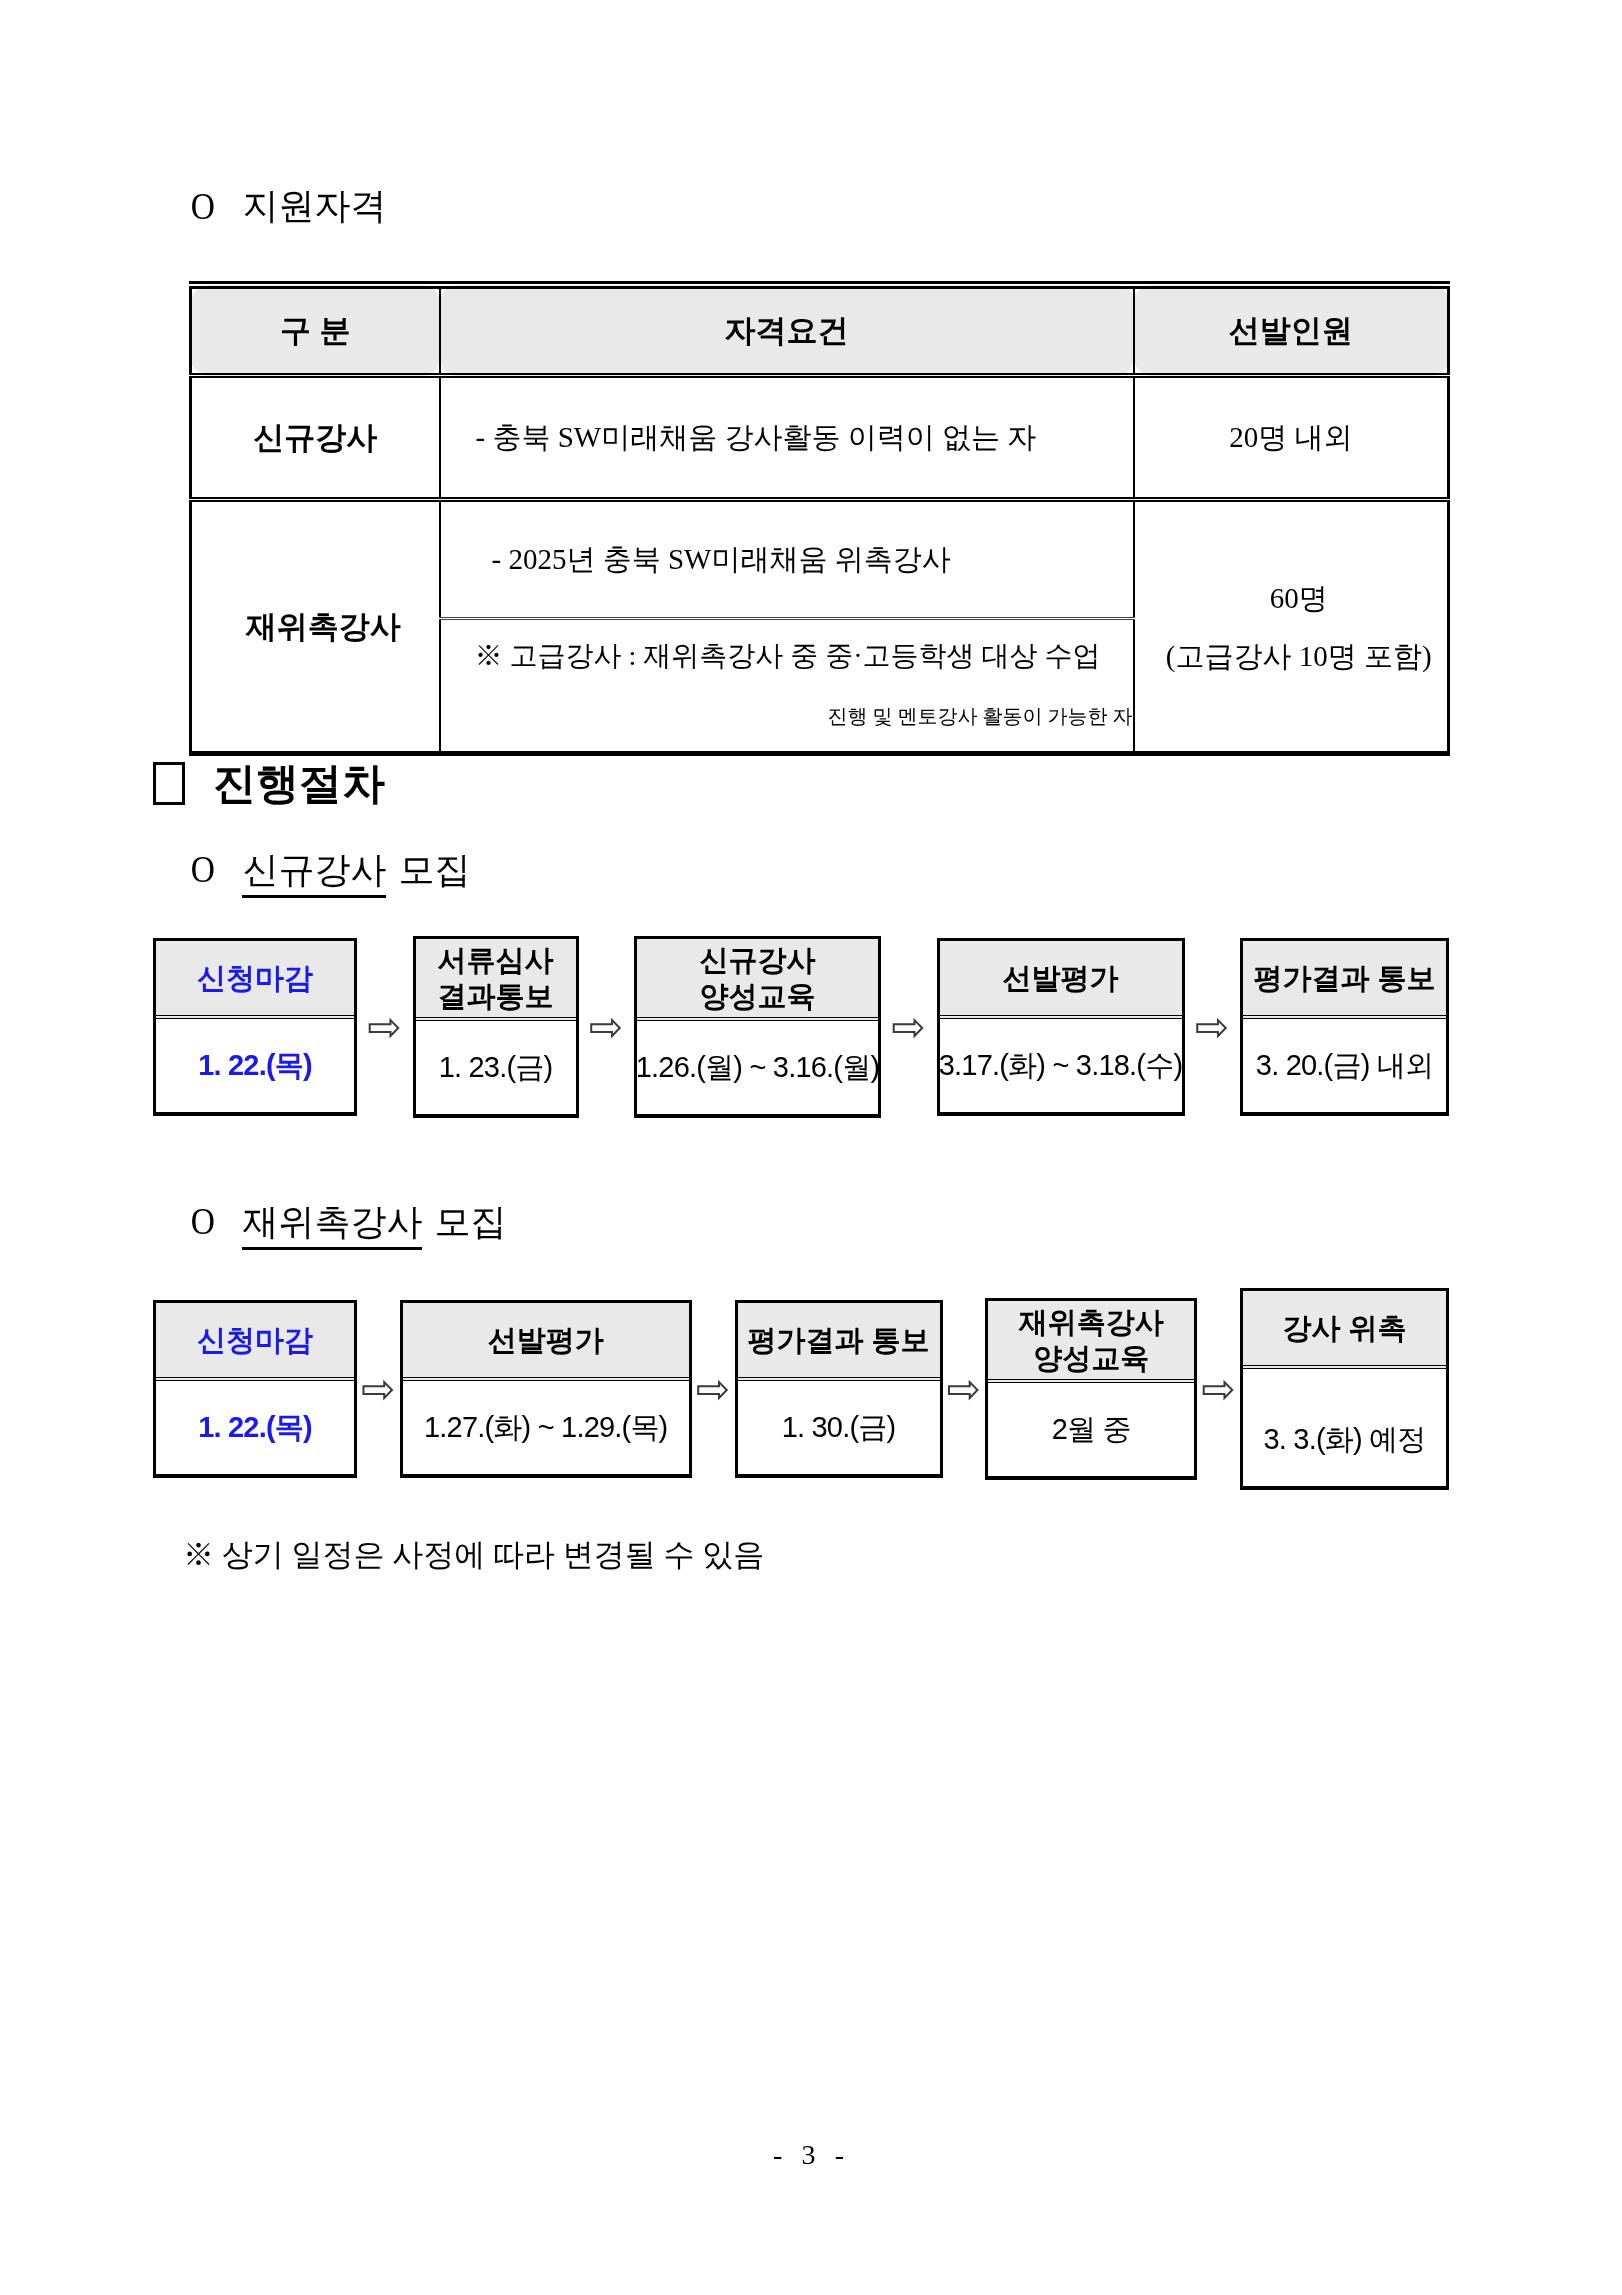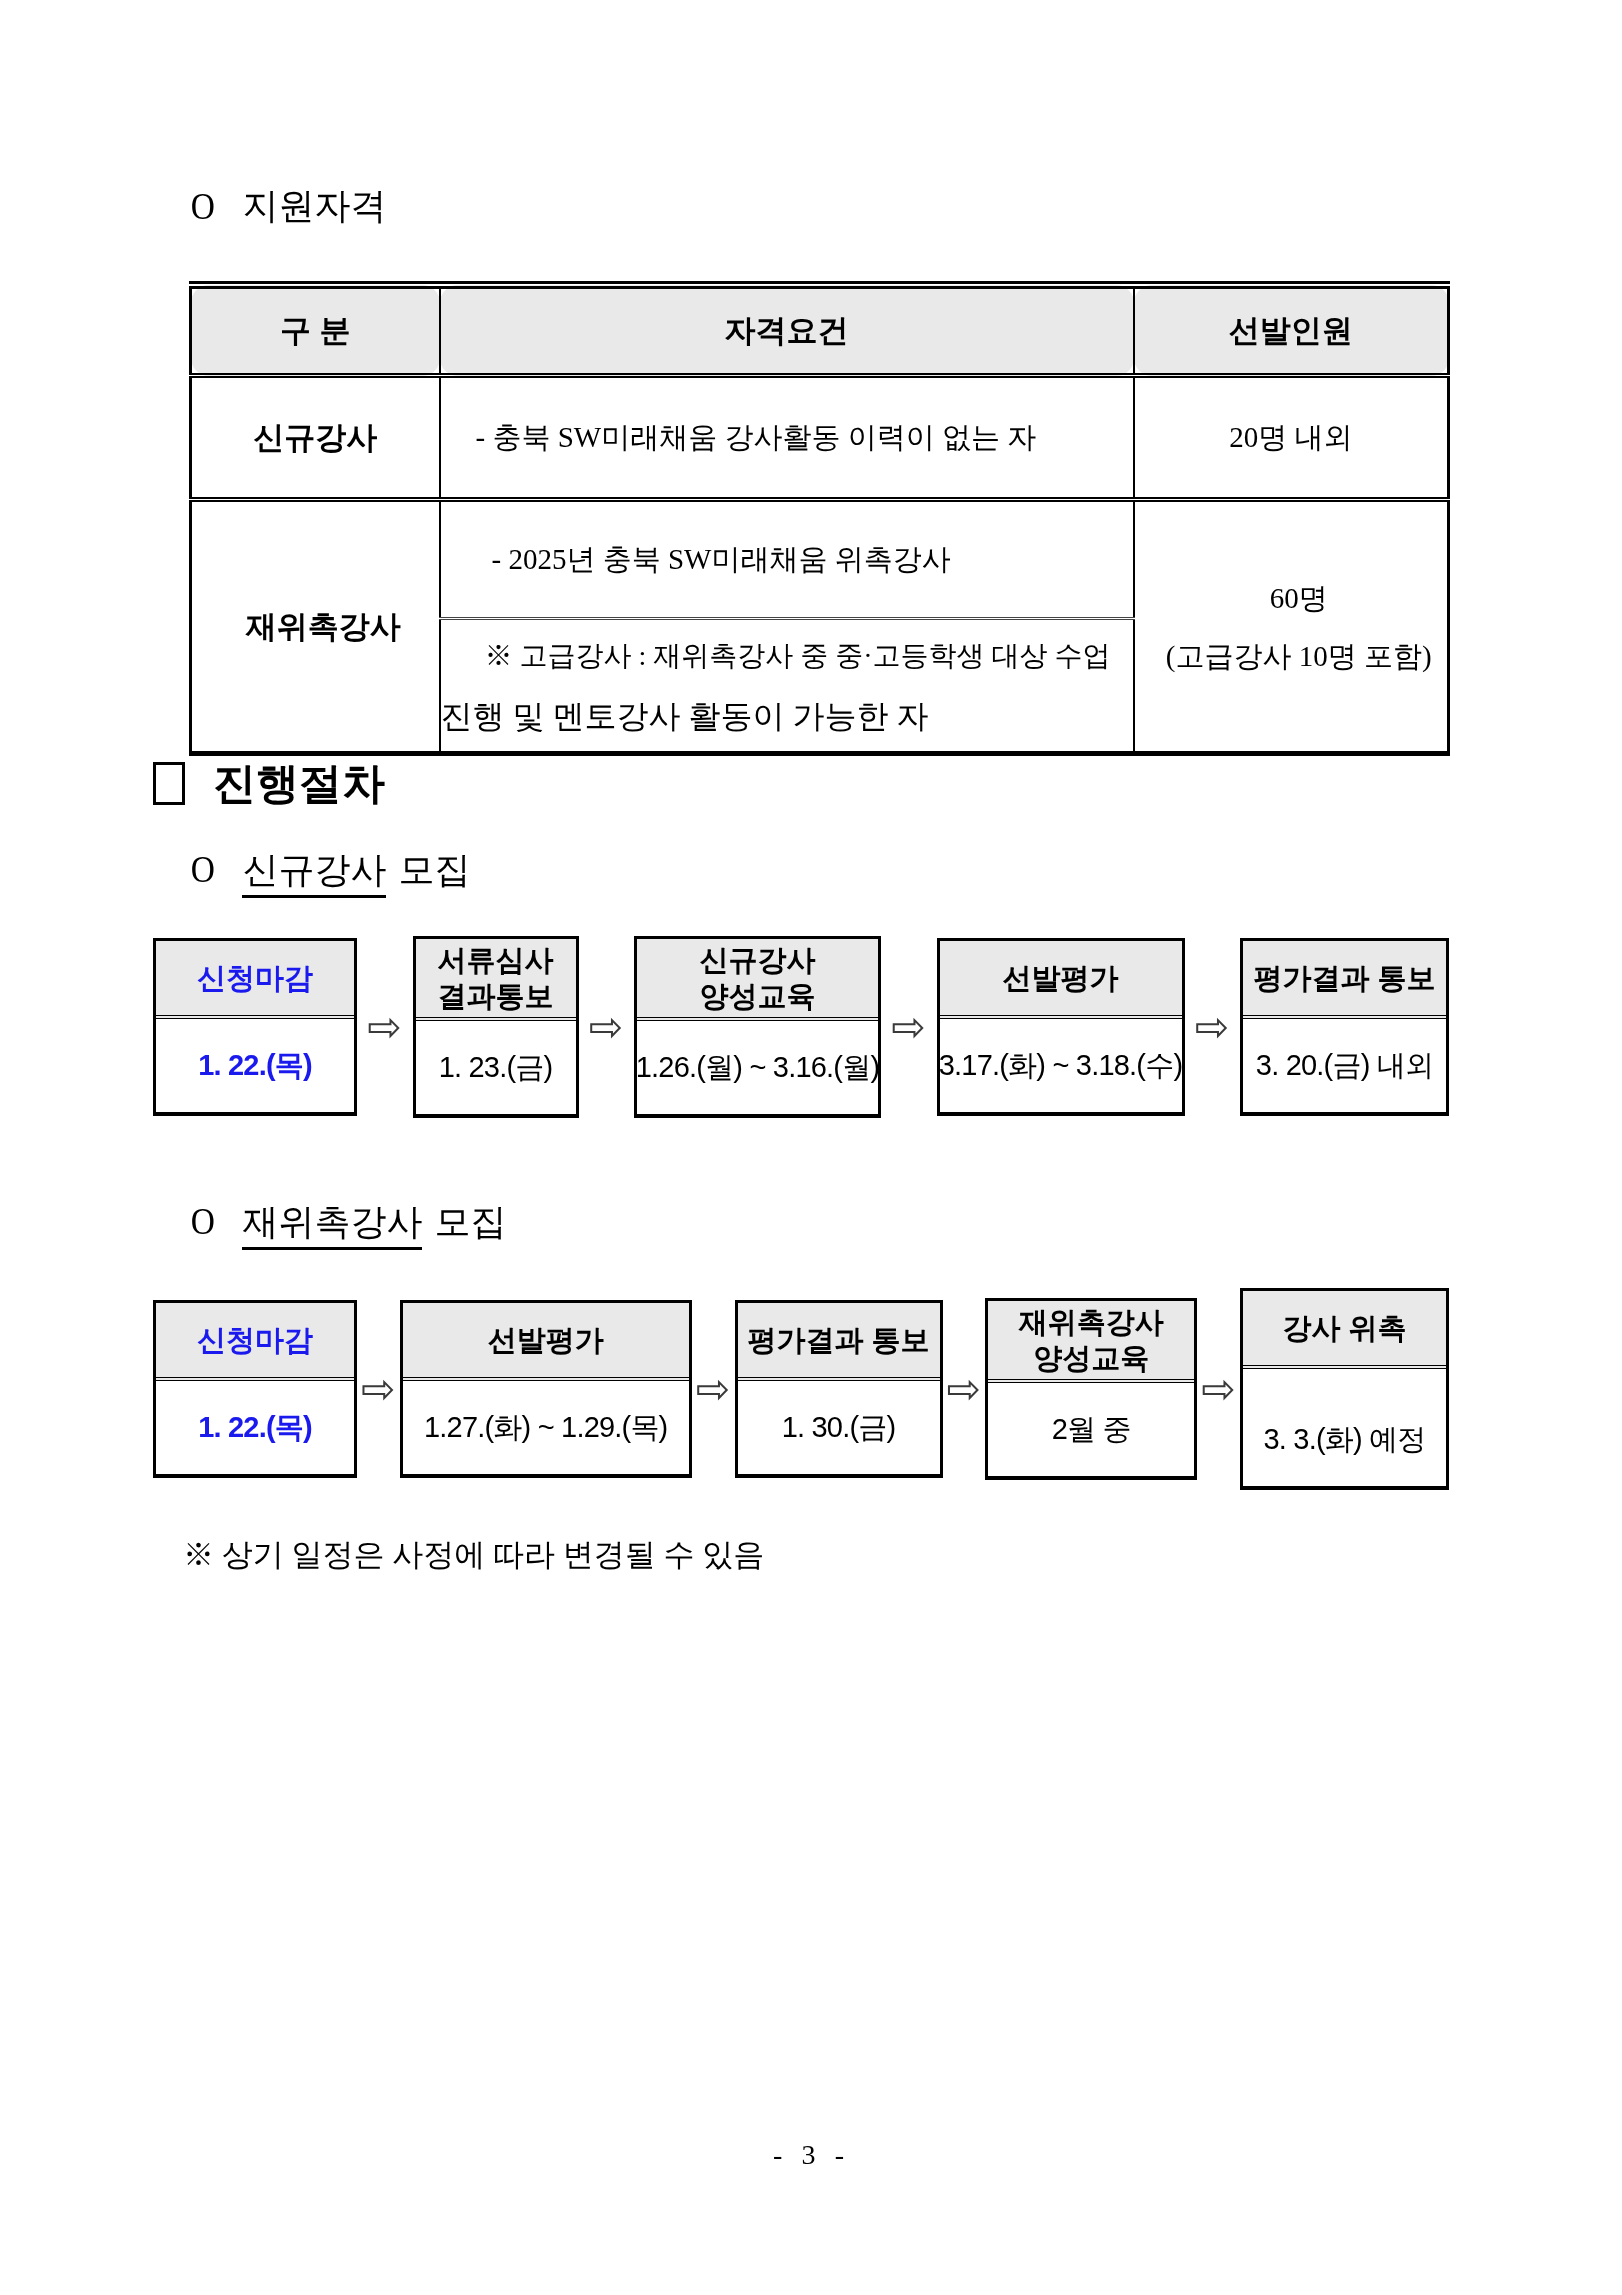--- a/index.html
+++ b/index.html
@@ -67,22 +67,22 @@
     font-family: "Liberation Sans", sans-serif;
     font-weight: bold;
     font-size: 31px;
   }
   .qual-table td.req { text-align: left; font-size: 29px; }
   .qual-table td.req .pad { padding-left: 35px; }
   .qual-table td.quota { text-align: center; font-size: 29px; }
   .qual-table .row2a td { height: 115px; padding-left: 16px; }
   .qual-table .row2a td.req { border-bottom: 3.8px double #444; }
   .qual-table .row2b td { height: 131px; }
-  .req-note-line1 { padding-left: 44px; font-size: 28px; line-height: 61px; }
-  .req-note-line2 { text-align: left; font-size: 32px; line-height: 61px; }
+  .req-note-line1 { padding-left: 34px; font-size: 28px; line-height: 61px; }
+  .req-note-line2 { text-align: right; font-size: 20px; line-height: 61px; }
   .quota-line { line-height: 58px; }
 
   
   .main-heading {
     display: flex;
     align-items: center;
     gap: 28px;
     font-family: "Liberation Sans", sans-serif;
     font-weight: bold;
     font-size: 43px;

